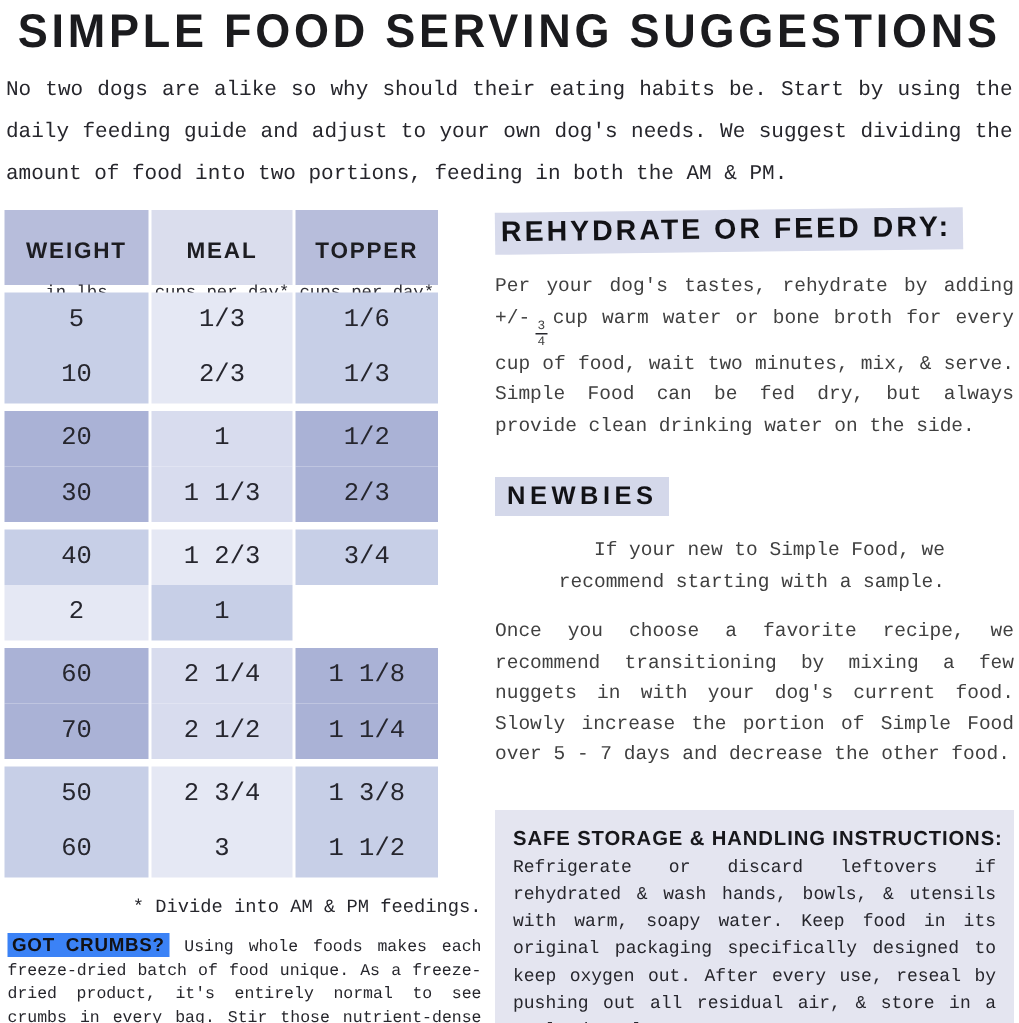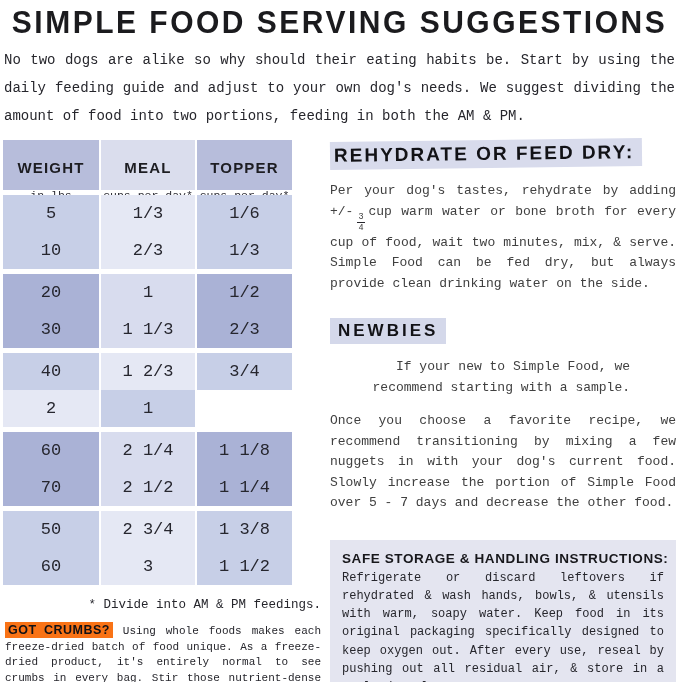--- a/index.html
+++ b/index.html
@@ -65,21 +65,21 @@
   .g-dark  .c-mid  { background: #d8dcee; }
 
   .footnote { margin-top: 13px; font-size: 12.5px; color: #26262c; padding-left: 2px; text-align: right; }
   .crumbs {
     margin-top: 11px; padding-left: 2px; width: 318px;
     font-size: 11px; line-height: 15.5px; text-align: justify; color: #26262c;
   }
   .crumbs .hl-inline {
     font-family: "Liberation Sans", sans-serif;
     font-weight: bold; font-size: 12.5px; letter-spacing: 0.5px;
-    background: #f97316; color: #121216; padding: 1px 3px;
+    background: #3b82f6; color: #121216; padding: 1px 3px;
   }
 
   
   .sec-heading {
     display: inline-block;
     font-family: "Liberation Sans", sans-serif;
     font-weight: bold; font-size: 19px; letter-spacing: 2px;
     color: #121216;
     background: #d8dbec;
     padding: 3px 8px 3px 4px;

